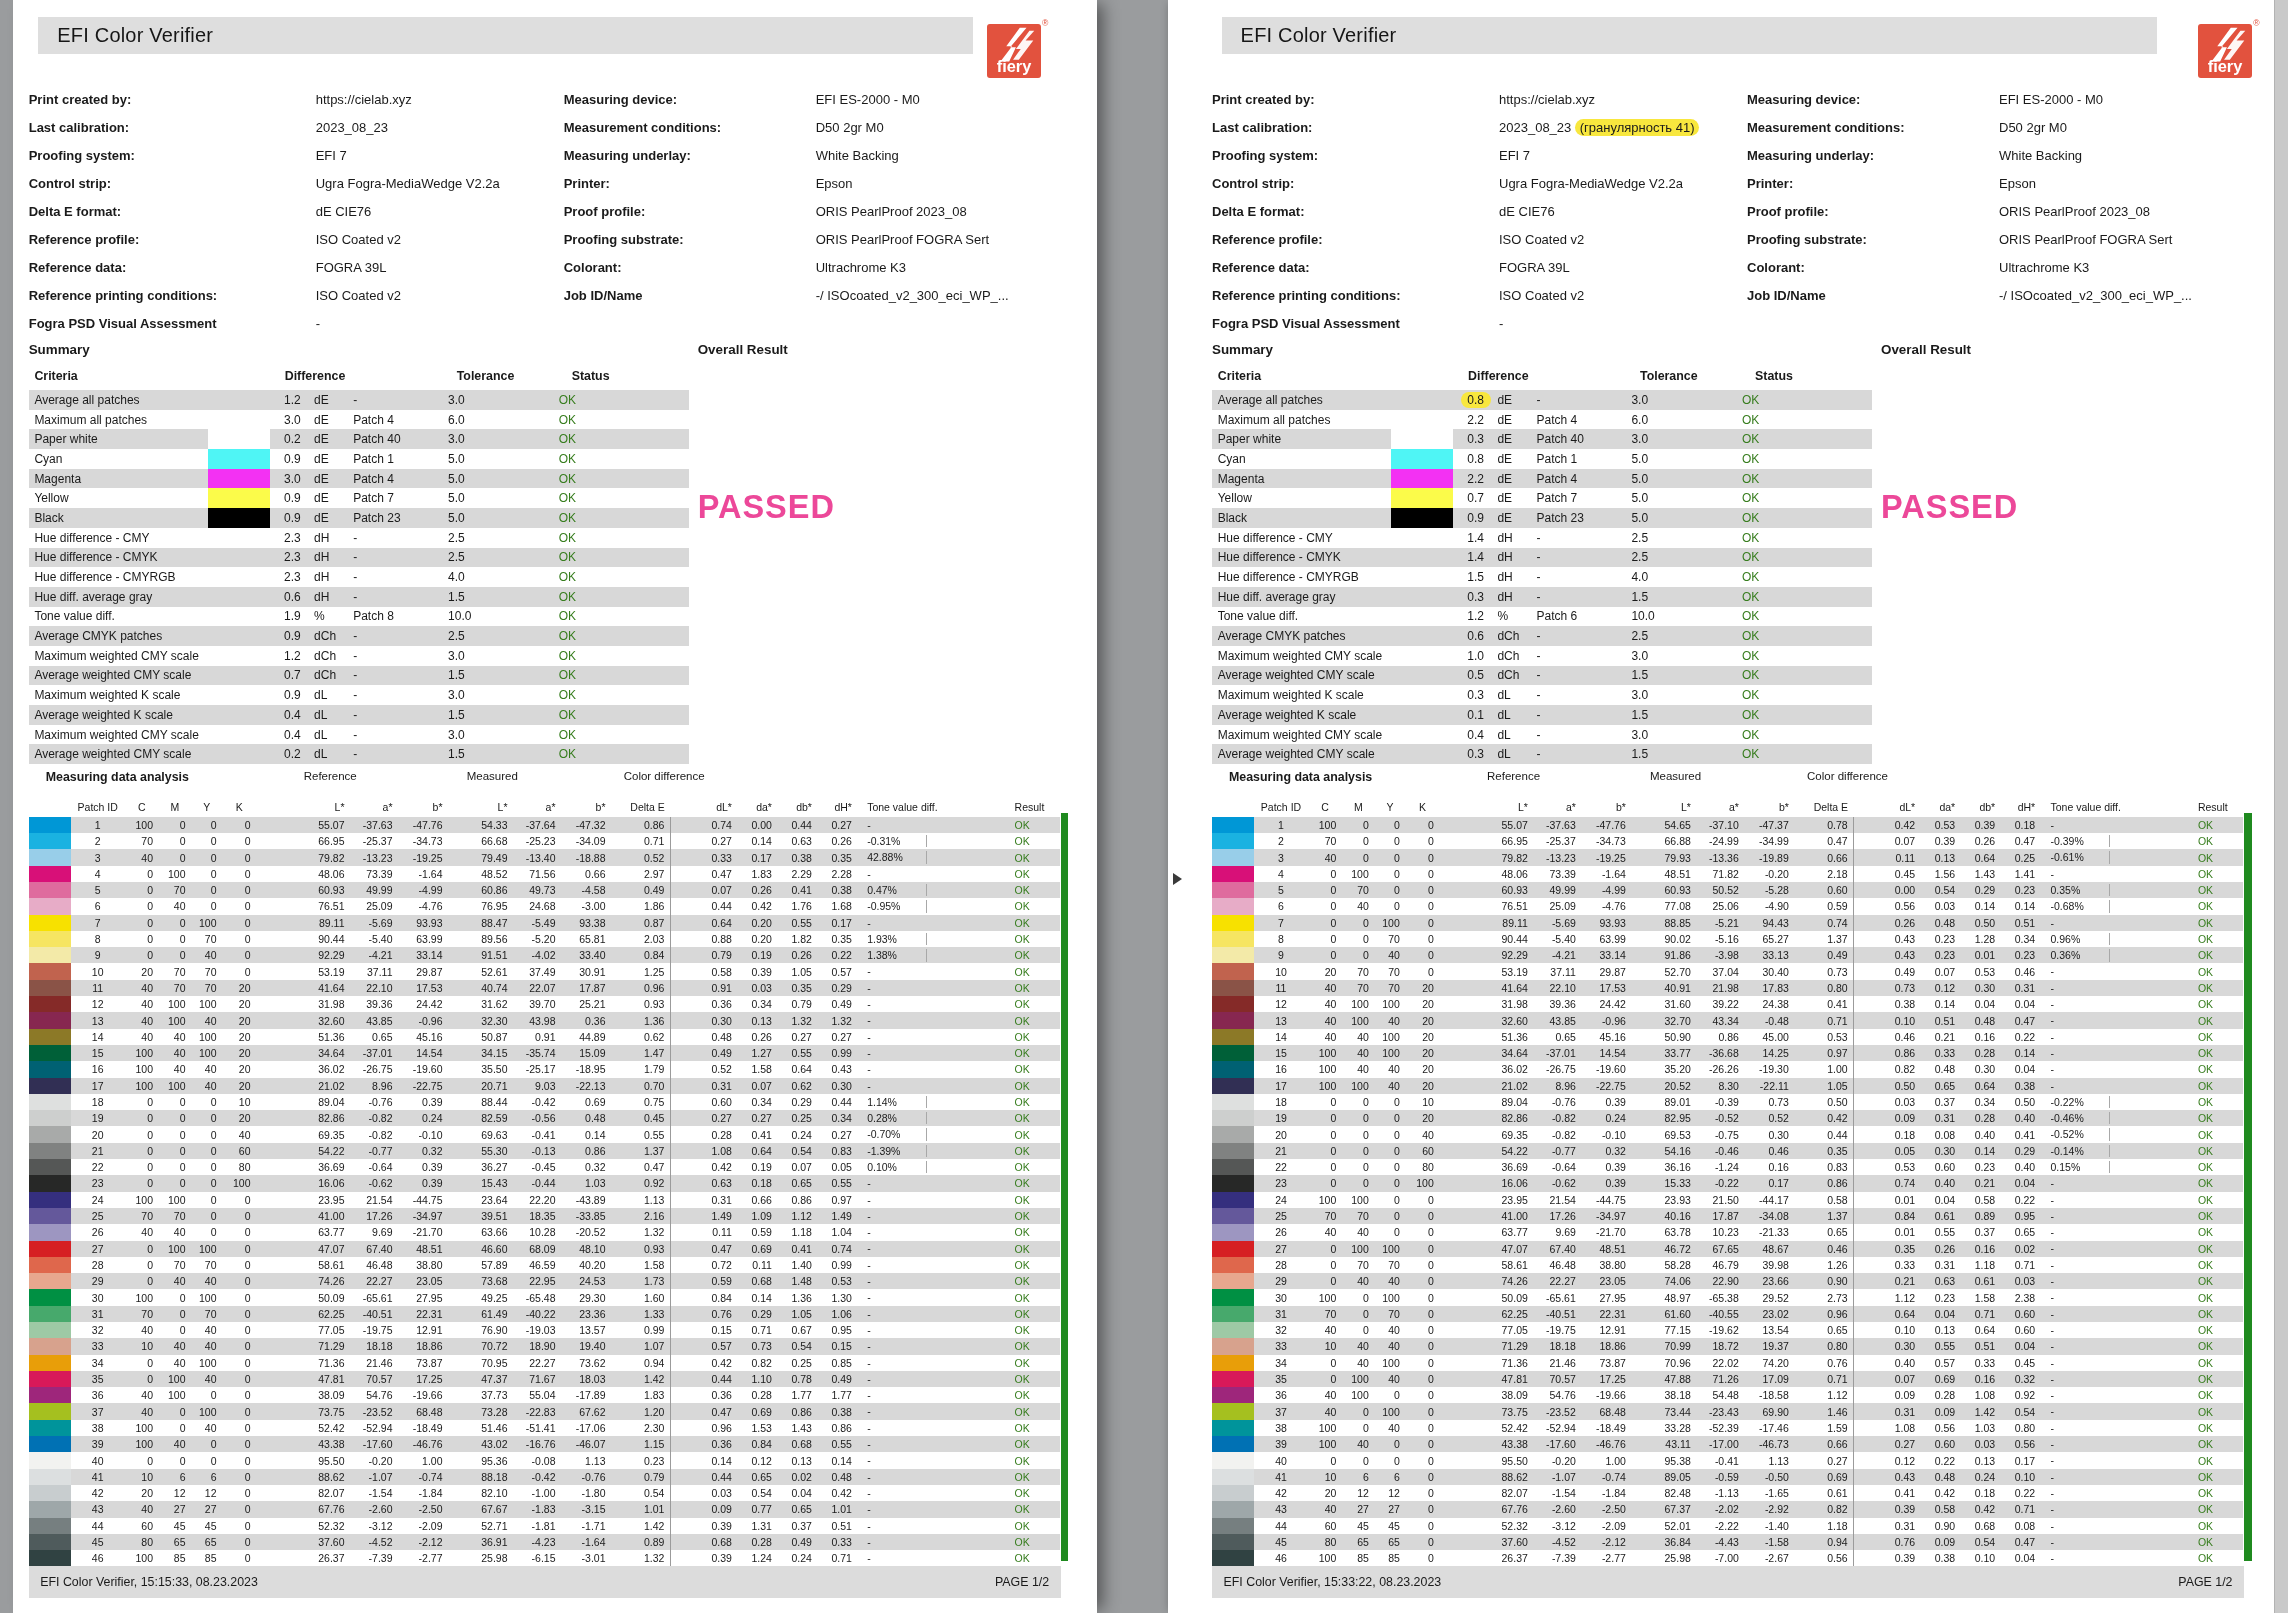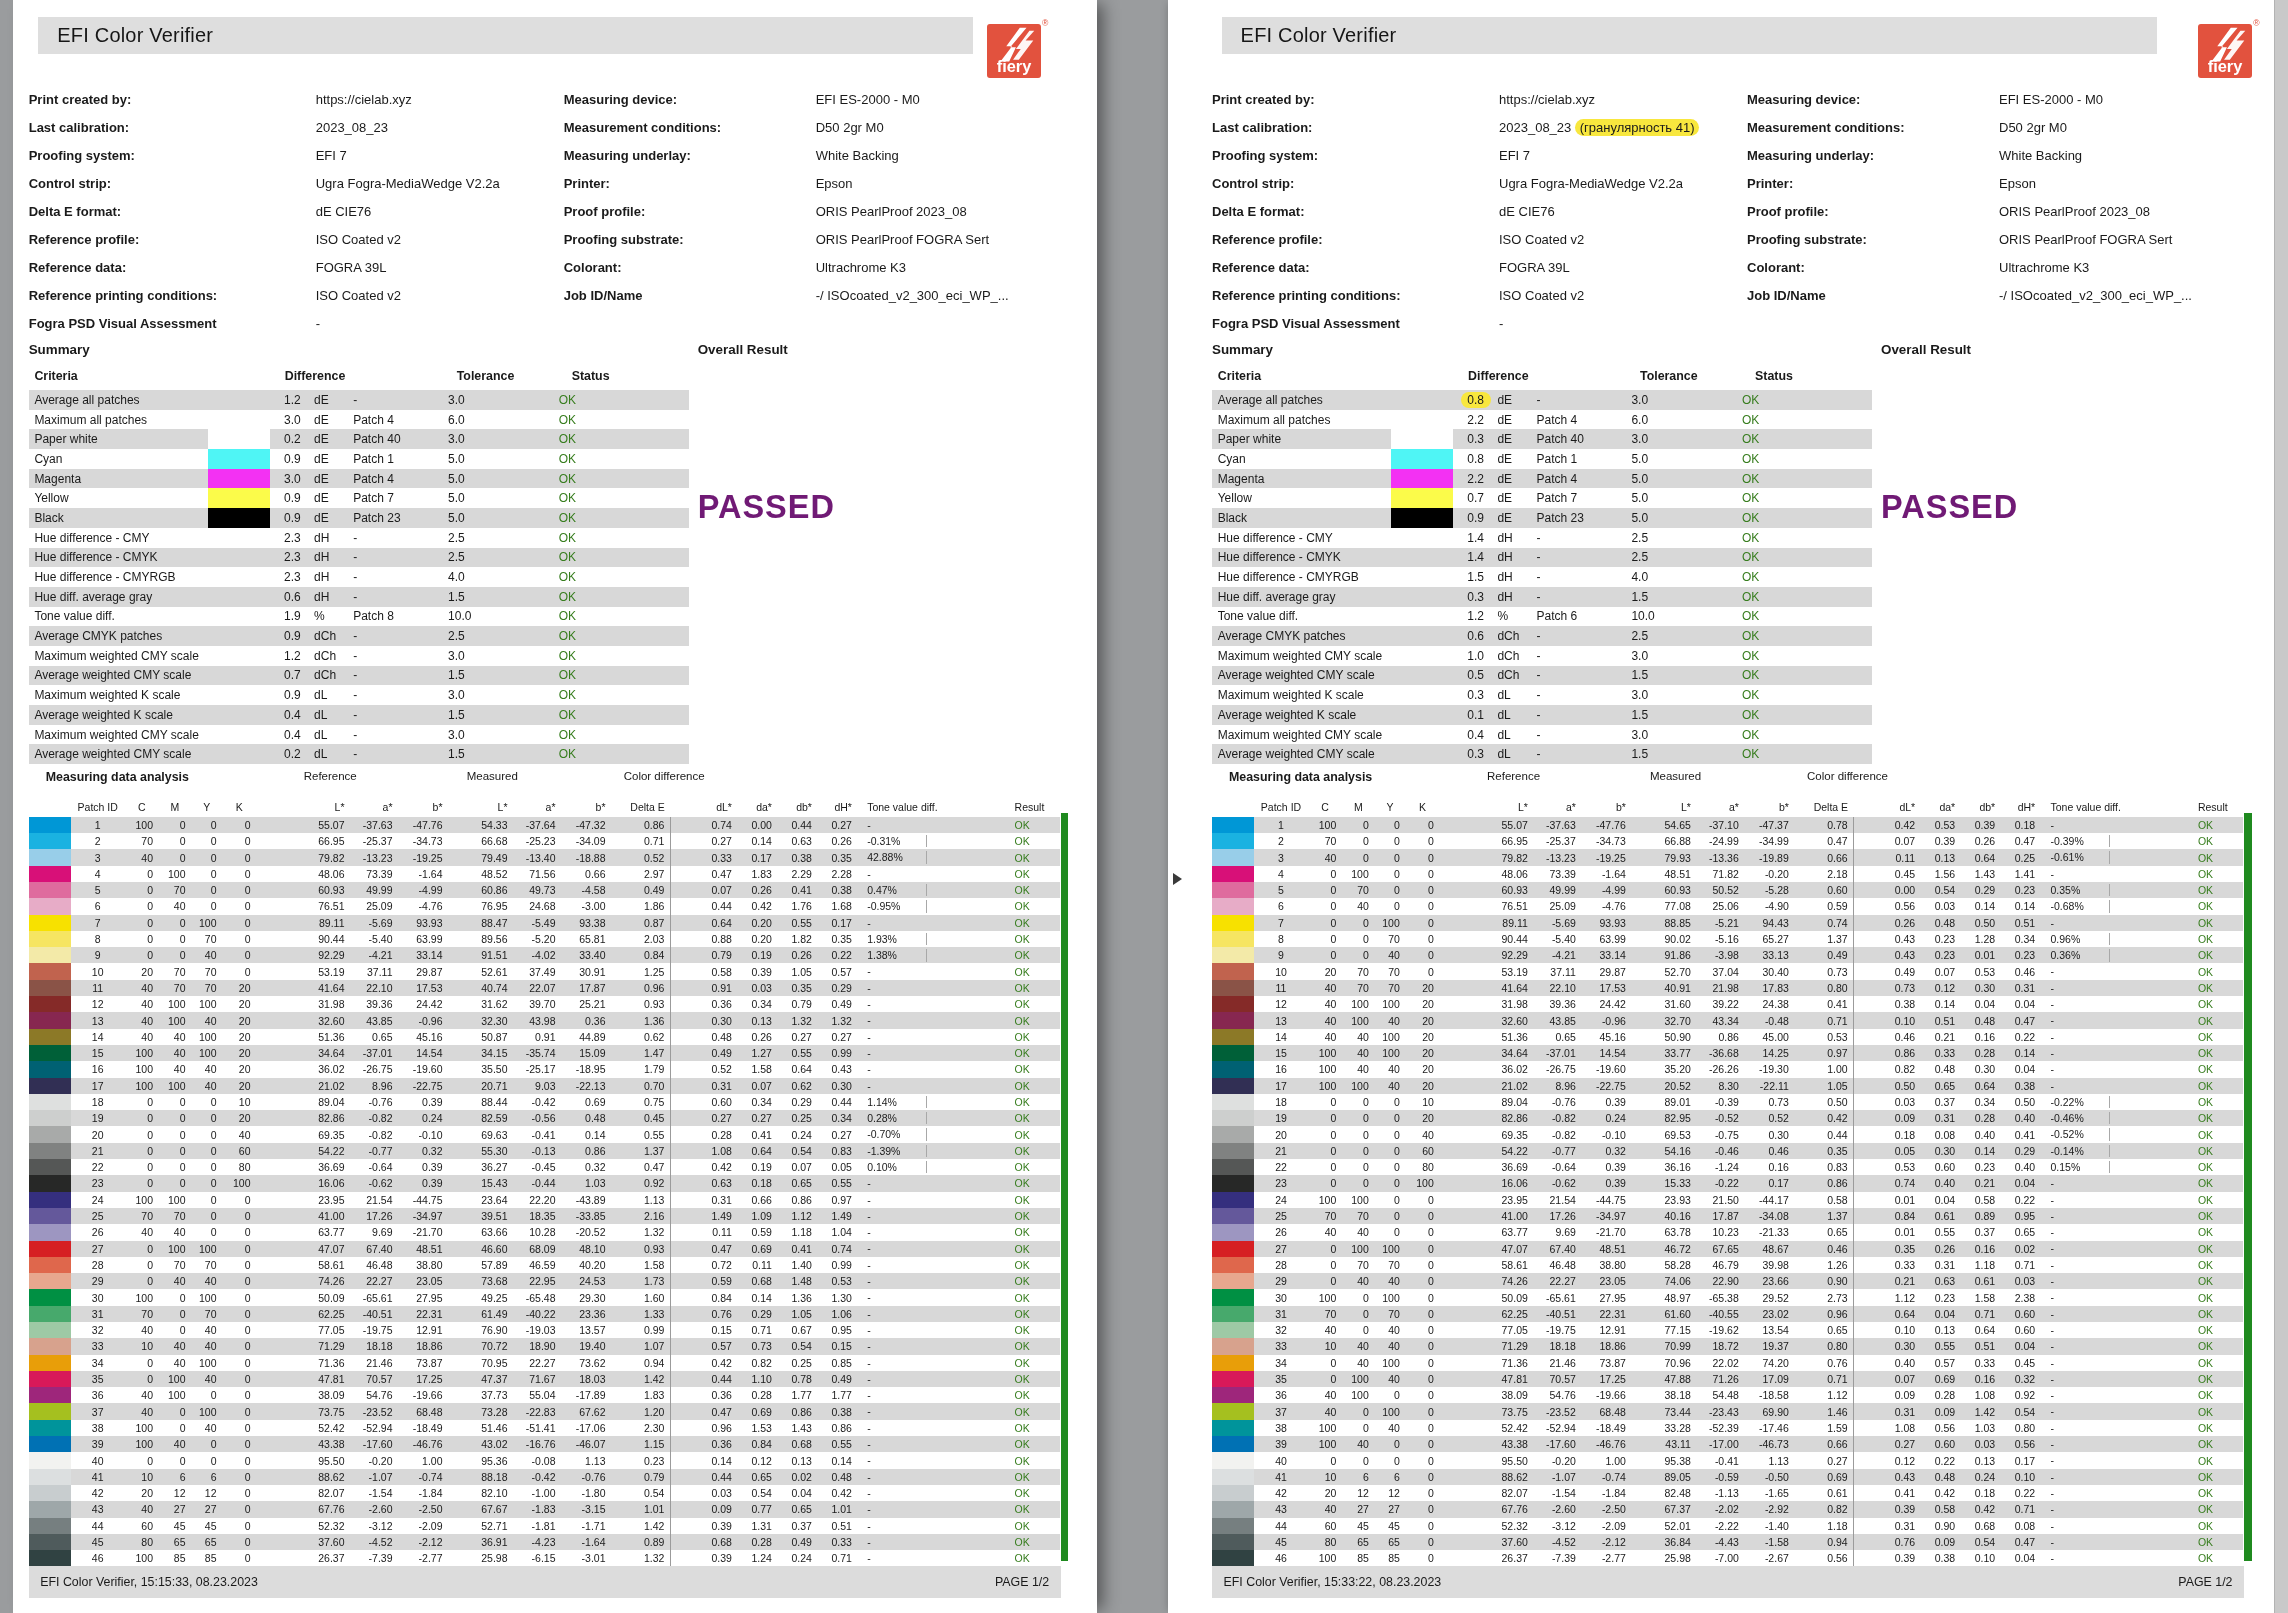--- a/index.html
+++ b/index.html
@@ -47,21 +47,21 @@
   .s-row:nth-child(odd){background:#d8d8d8;}
   .s-row .c-crit{padding-left:5.7px;white-space:nowrap;}
   .s-row .c-sw{height:19.7px;}
   .s-row .c-diff{text-align:right;}
   .s-row .c-diff .hlv{background:#f8e73e;border-radius:8.6px;padding:1px 6.7px;margin-right:-6.7px;}
   .s-row .c-unit{padding-left:13.4px;}
   .s-row .c-patch{padding-left:10.5px;}
   .s-row .c-tol{padding-left:13.4px;}
   .s-row .c-status{padding-left:25px;color:#377d1e;}
 
-  .passed{position:absolute;left:669px;top:489px;font-size:32.5px;font-weight:bold;color:#701a75;letter-spacing:1px;}
+  .passed{position:absolute;left:669px;top:489px;font-size:32.5px;font-weight:bold;color:#ec4899;letter-spacing:1px;}
 
   .mda-title{position:absolute;left:17px;top:770px;font-size:12.4px;font-weight:bold;}
   .group-labels{position:absolute;top:770px;left:0;width:1051px;font-size:11.5px;}
   .group-labels .g-ref{position:absolute;left:275px;}
   .group-labels .g-meas{position:absolute;left:438px;}
   .group-labels .g-cd{position:absolute;left:595px;}
 
   table.mtable{position:absolute;left:0;top:790px;border-collapse:collapse;table-layout:fixed;width:1030px;font-size:10.5px;}
   table.mtable th{font-weight:normal;font-size:10.5px;height:23px;vertical-align:bottom;padding:0 0 3.8px 0;white-space:nowrap;}
   table.mtable td{height:16.3px;padding:0;white-space:nowrap;overflow:hidden;vertical-align:middle;}

